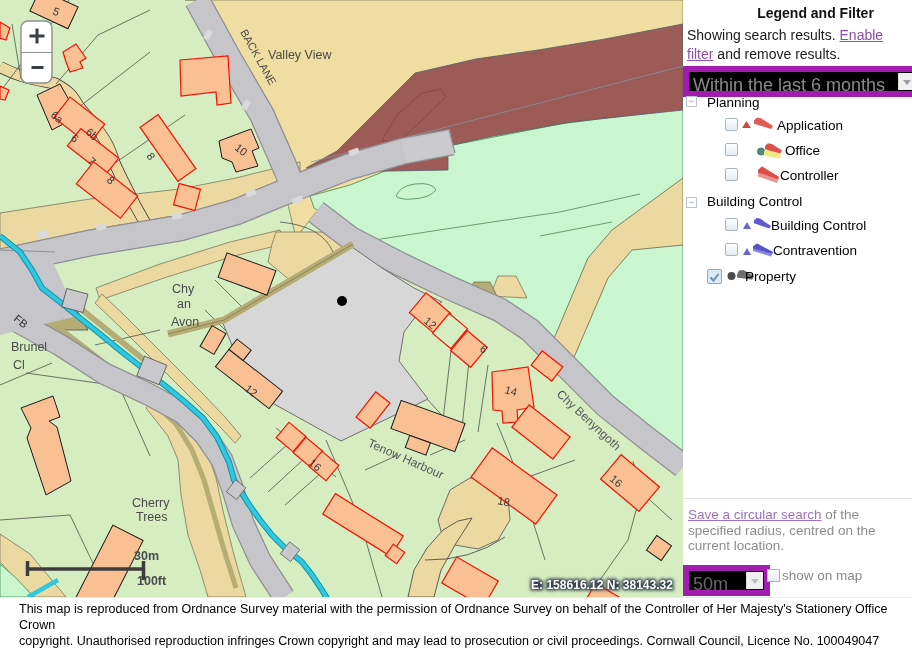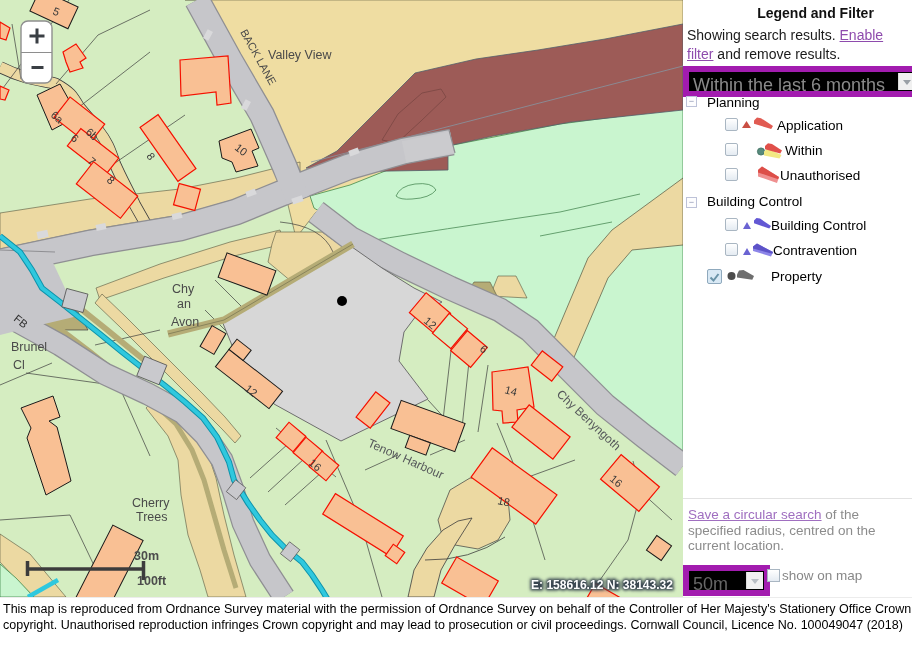--- a/index.html
+++ b/index.html
@@ -14,21 +14,21 @@
 .dd{border:6px solid #a21caf;background:#000000;color:#8a8a8a;font-size:18px}
 .ddtxt{position:absolute;left:4px;top:3px;white-space:nowrap}
 .ddbtn{display:block;position:absolute;right:1px;top:1px;bottom:1px;width:16px;background:#f0f0f0;border-left:1px solid #dcdcdc}
 .ddtri{display:block;width:0;height:0;border:4px solid transparent;border-top:5px solid #9aa0a6;margin:7px auto 0}
 .trtxt{font-size:13.5px;color:#000000;white-space:nowrap}
 .mb{width:9px;height:9px;border:1px solid #bdc2d8;background:#fdfdfe;color:#8a93b0;font-size:9px;line-height:8px;text-align:center}
 .cb{width:11px;height:11px;border:1px solid #a9b6c2;border-radius:2px;background:linear-gradient(#fff,#e4ebf2)}
 .svtxt{font-size:13.5px;color:#8c8c8c;line-height:16px}
 .sep{left:0;width:229px;height:0;border-top:1px solid #e2e2e2}
 #copy{position:absolute;left:0;top:597px;width:912px;height:53px;background:#fff;border-top:1px solid #ececec;font-size:12.5px;color:#000;line-height:16px}
-#copy div{margin-left:3px}
+#copy div{margin-left:19px}
 </style>
 </head>
 <body>
 <div id="app">
 
 <svg id="map" width="683" height="597" viewBox="0 0 683 597">
 
 <rect x="0" y="0" width="683" height="597" fill="#d5edc1"></rect>
 
 <path d="M185,0 H683 V466 L645,437 L605,405 L565,365 L530,330 L500,310 L450,288 L400,264 L350,238 L316,212 L296,238 L282,180 L240,78 L208,0 Z" fill="#efdda2" stroke="#5a5a40" stroke-width="0.6"></path>
@@ -325,28 +325,28 @@
         <path d="M13,4.5 L16,1.5 L20,2.2 L32,10 L30.2,13 L13,7.8 Z" fill="#e15b52"></path>
       </svg>
 <div class="abs trtxt" style="left:94px;top:118px">Application</div>
 
 <div class="abs cb" style="left:42px;top:143px"></div>
 <svg class="abs" style="left:58px;top:141px" width="44" height="20">
         <circle cx="20" cy="10.5" r="3.6" fill="#578a7c" stroke="#3e6e60" stroke-width=".8"></circle>
         <path d="M23,10.5 L26.5,7.5 L40.5,14 L38.5,17.5 L23,14.5 Z" fill="#f2e883"></path>
         <path d="M24,5 L27,2.2 L31,3 L41,9.5 L39.3,12.5 L24,8.2 Z" fill="#e0504a"></path>
       </svg>
-<div class="abs trtxt" style="left:102px;top:143px">Within</div>
+<div class="abs trtxt" style="left:102px;top:143px">Office</div>
 
 <div class="abs cb" style="left:42px;top:168px"></div>
 <svg class="abs" style="left:58px;top:165px" width="40" height="21">
         <path d="M17,5 L21,1.5 L38,12 L36,18 L17,11.5 Z" fill="#ef9090"></path>
         <path d="M17,5 L21,1.5 L38,12 L37.2,14.2 L17,7.5 Z" fill="#dd4e48"></path>
       </svg>
-<div class="abs trtxt" style="left:97px;top:168px">Unauthorised</div>
+<div class="abs trtxt" style="left:97px;top:168px">Controller</div>
 
 <div class="abs mb" style="left:3px;top:197px">−</div>
 <div class="abs trtxt" style="left:24px;top:194px">Building Control</div>
 
 <div class="abs cb" style="left:42px;top:218px"></div>
 <svg class="abs" style="left:58px;top:216px" width="34" height="18">
         <polygon points="2,13 6,6 10,13" fill="#6a63d2"></polygon>
         <path d="M13,4.5 L15.5,2 L19,2.6 L30,10 L28.3,12.5 L13,7.3 Z" fill="#6358d4"></path>
       </svg>
 <div class="abs trtxt" style="left:88px;top:218px">Building Control</div>
@@ -359,21 +359,21 @@
       </svg>
 <div class="abs trtxt" style="left:90px;top:243px">Contravention</div>
 
 <div class="abs" style="left:24px;top:269px;width:13px;height:13px;border:1px solid #8fa9bd;border-radius:2px;background:#d9e9f5"><svg width="13" height="13">
           <path d="M2.5,6.5 L5.5,9.5 L10.5,3" stroke="#6a93a8" stroke-width="2" fill="none"></path>
         </svg></div>
 <svg class="abs" style="left:40px;top:266px" width="36" height="20">
         <circle cx="8.5" cy="10" r="4" fill="#4c4c4c"></circle>
         <path d="M14,8.5 L16,4.5 L20.5,4 L31,10 L29.3,13.8 L14,11.5 Z" fill="#6e6e6e"></path>
       </svg>
-<div class="abs trtxt" style="left:88px;top:269px">Property</div>
+<div class="abs trtxt" style="left:62px;top:269px">Property</div>
 
 
 <div class="abs sep" style="top:498px"></div>
 
 <div class="abs svtxt" style="left:5px;top:507px;width:215px;line-height:15.5px"><a class="sv">Save a circular search</a> of the specified radius, centred on the current location.</div>
 
 <div class="abs dd" style="left:0;top:565px;width:75px;height:19px;color:#666">
         <span class="ddtxt">50m</span>
         <span class="ddbtn">
           <span class="ddtri" style="border-top-color:#b8bec4"></span>

